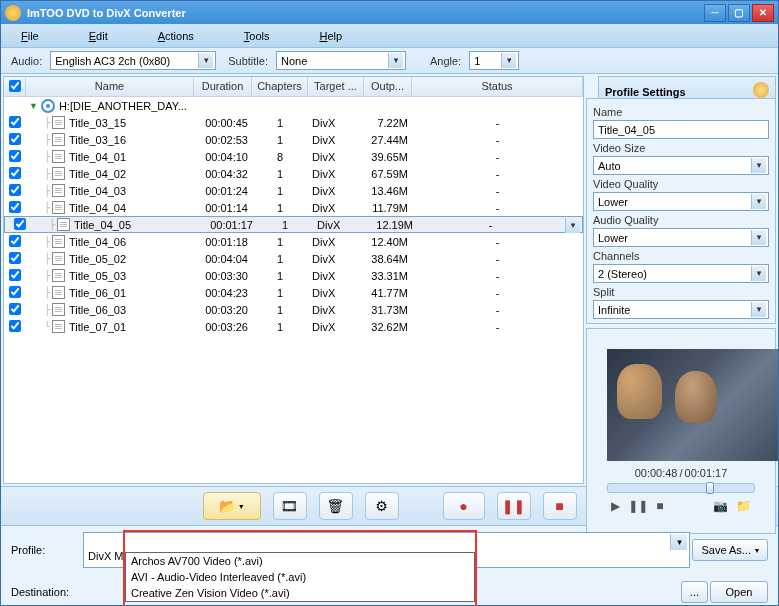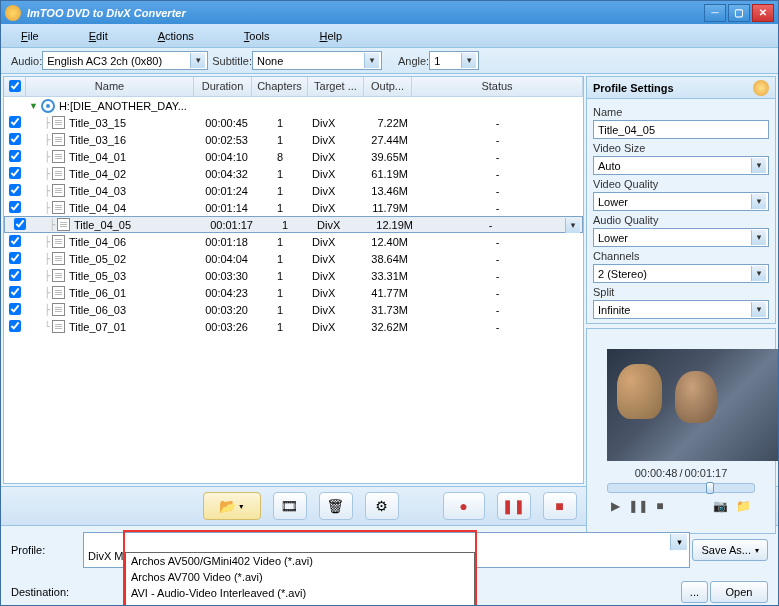--- a/index.html
+++ b/index.html
@@ -1,26 +1,26 @@
 <!DOCTYPE html>
 <html><head>
 <meta charset="utf-8">
 <style>
 * { box-sizing: border-box; margin: 0; padding: 0; font-family: Tahoma, sans-serif; font-size: 11px; }
 body { background: #e8f3fc; width: 779px; height: 606px; overflow: hidden; border: 1px solid #3a6ea5; }
 .titlebar { background: linear-gradient(#5aa5e8, #3c8fd8); height: 23px; display: flex; align-items: center; padding: 0 4px; color: #fff; font-weight: bold; }
 .titlebar .logo { width: 16px; height: 16px; background: radial-gradient(#ffd966, #e6a23c); border-radius: 50%; margin-right: 6px; }
-.titlebar .title { flex: 1; font-style: italic; }
+.titlebar .title { flex: 1; }
 .titlebar .winbtns { display: flex; gap: 2px; }
 .winbtn { width: 22px; height: 18px; background: linear-gradient(#6ab0ea,#3c8fd8); border: 1px solid #2a6eb0; color: #fff; display: flex; align-items: center; justify-content: center; cursor: pointer; font-size: 10px; }
 .winbtn.close { background: linear-gradient(#e66,#c33); border-color: #a22; }
 .menubar { background: linear-gradient(#cfe6fa,#b8d8f0); height: 24px; display: flex; align-items: center; padding: 0 20px; gap: 50px; border-bottom: 1px solid #96c2e4; }
 .menubar span { cursor: pointer; text-decoration: underline; text-decoration-color: transparent; }
 .menubar span::first-letter { text-decoration: underline; }
-.selectors { background: linear-gradient(#e3f0fb,#d6e9f8); height: 26px; display: flex; align-items: center; padding: 0 10px; gap: 0; border-bottom: 1px solid #96c2e4; }
+.selectors { background: linear-gradient(#e3f0fb,#d6e9f8); height: 26px; display: flex; align-items: center; padding: 0 10px; gap: 8px; border-bottom: 1px solid #96c2e4; }
 .selectors label { color: #333; }
 .sel { background: #fff; border: 1px solid #7aa5c9; height: 19px; padding: 0 18px 0 4px; position: relative; display: flex; align-items: center; min-width: 50px; }
 .sel::after { content: "▾"; position: absolute; right: 2px; top: 1px; width: 14px; height: 15px; background: linear-gradient(#e6f0fa,#c2ddf2); border-left: 1px solid #9ec2e0; text-align: center; font-size: 9px; color: #333; line-height: 15px; }
 .main { display: flex; height: 412px; }
 .left { flex: 1; background: #fff; border: 1px solid #96c2e4; margin: 2px; display: flex; flex-direction: column; }
 .gridhead { display: flex; background: linear-gradient(#f0f6fc,#dce9f5); border-bottom: 1px solid #c0d5e8; height: 20px; }
 .gh { border-right: 1px solid #c0d5e8; padding: 3px 4px; color: #333; overflow: hidden; white-space: nowrap; }
 .gh.chk { width: 22px; text-align: center; }
 .gh.name { width: 168px; text-align: center; }
 .gh.dur { width: 58px; text-align: center; }
@@ -38,21 +38,21 @@
 .namecell { width: 168px; display: flex; align-items: center; }
 .namecell .tree { color: #bbb; font-family: monospace; font-size: 10px; margin: 0 2px 0 14px; }
 .namecell .fileicon { width: 13px; height: 13px; background: #fff; border: 1px solid #888; border-top: 1px solid #888; margin-right: 4px; position: relative; }
 .namecell .fileicon::before { content: ""; position: absolute; top: 3px; left: 2px; right: 2px; height: 1px; background: #bbb; box-shadow: 0 2px 0 #bbb, 0 4px 0 #bbb; }
 .durcell { width: 58px; text-align: right; padding-right: 10px; }
 .chapcell { width: 56px; text-align: center; }
 .tgtcell { width: 56px; }
 .outcell { width: 48px; text-align: right; padding-right: 4px; }
 .stcell { flex: 1; text-align: center; }
 .right { width: 190px; margin: 2px 2px 2px 0; }
-.panelhead { background: linear-gradient(#e3f0fb,#d0e5f6); height: 22px; display: flex; align-items: center; padding: 0 6px; font-weight: bold; border: 1px solid #96c2e4; border-bottom: none; }
+.panelhead { background: linear-gradient(#e3f0fb,#d0e5f6); height: 22px; display: flex; align-items: flex-end; padding: 0 6px; font-weight: bold; border: 1px solid #96c2e4; border-bottom: none; margin-left: 12px; }
 .panelhead .gear { margin-left: auto; width: 16px; height: 16px; background: radial-gradient(#ffe18a,#e6a23c); border-radius: 50%; }
 .settings { background: #e8f3fc; border: 1px solid #96c2e4; padding: 4px 6px; }
 .slabel { color: #333; margin: 3px 0 2px; }
 .sinput { width: 100%; border: 1px solid #7aa5c9; background: #fff; height: 19px; padding: 0 4px; }
 .preview { border: 1px solid #96c2e4; margin-top: 4px; background: #e8f3fc; padding: 20px; }
 .videothumb { width: 176px; height: 112px; background: linear-gradient(135deg, #2a3545 0%, #4a5568 40%, #6b7a8f 60%, #3d4a5c 100%); position: relative; margin: 0 auto; }
 .videothumb::before { content: ""; position: absolute; left: 10px; top: 15px; width: 45px; height: 55px; background: radial-gradient(ellipse at 30% 30%, #d4a574 0%, #8b6f4a 100%); border-radius: 40% 40% 30% 30%; }
 .videothumb::after { content: ""; position: absolute; left: 68px; top: 22px; width: 42px; height: 52px; background: radial-gradient(ellipse at 40% 30%, #c9a07a 0%, #7a5d43 100%); border-radius: 45% 45% 35% 35%; }
 .timeline { display: flex; justify-content: center; gap: 2px; margin-top: 6px; color: #333; font-size: 10px; }
 .slider { height: 10px; background: #cfe3f5; border: 1px solid #9ec2e0; border-radius: 3px; margin-top: 4px; position: relative; }
@@ -177,21 +177,21 @@
         <div class="row">
           <div class="cell chkcell"><input type="checkbox" checked="" style=""></div>
           <div class="cell namecell">
             <span class="tree">├</span>
             <span class="fileicon"></span>
             <span>Title_04_02</span>
           </div>
           <div class="cell durcell">00:04:32</div>
           <div class="cell chapcell">1</div>
           <div class="cell tgtcell">DivX</div>
-          <div class="cell outcell">61.19M</div>
+          <div class="cell outcell">67.59M</div>
           <div class="cell stcell">-</div>
         </div>
         <div class="row">
           <div class="cell chkcell"><input type="checkbox" checked="" style=""></div>
           <div class="cell namecell">
             <span class="tree">├</span>
             <span class="fileicon"></span>
             <span>Title_04_03</span>
           </div>
           <div class="cell durcell">00:01:24</div>
@@ -395,19 +395,18 @@
     <div class="profsel" style="visibility:hidden;flex:1"></div>
     <div class="btn">...</div>
     <div class="btn" style="width:58px;justify-content:center">Open</div>
   </div>
   <div class="totalrow">
     <span>Total: 13 items,</span>
     <span class="warn">!?</span>
   </div>
 
   <div class="dropdown" id="dropdown">
-      <div class="opt">Archos AV500/GMini402 Video  (*.avi)</div>
       <div class="opt">Archos AV700 Video  (*.avi)</div>
       <div class="opt">AVI - Audio-Video Interleaved  (*.avi)</div>
       <div class="opt">Creative Zen Vision Video  (*.avi)</div>
     </div>
   <div class="redbox"></div>
 </div>
 
 </body></html>

